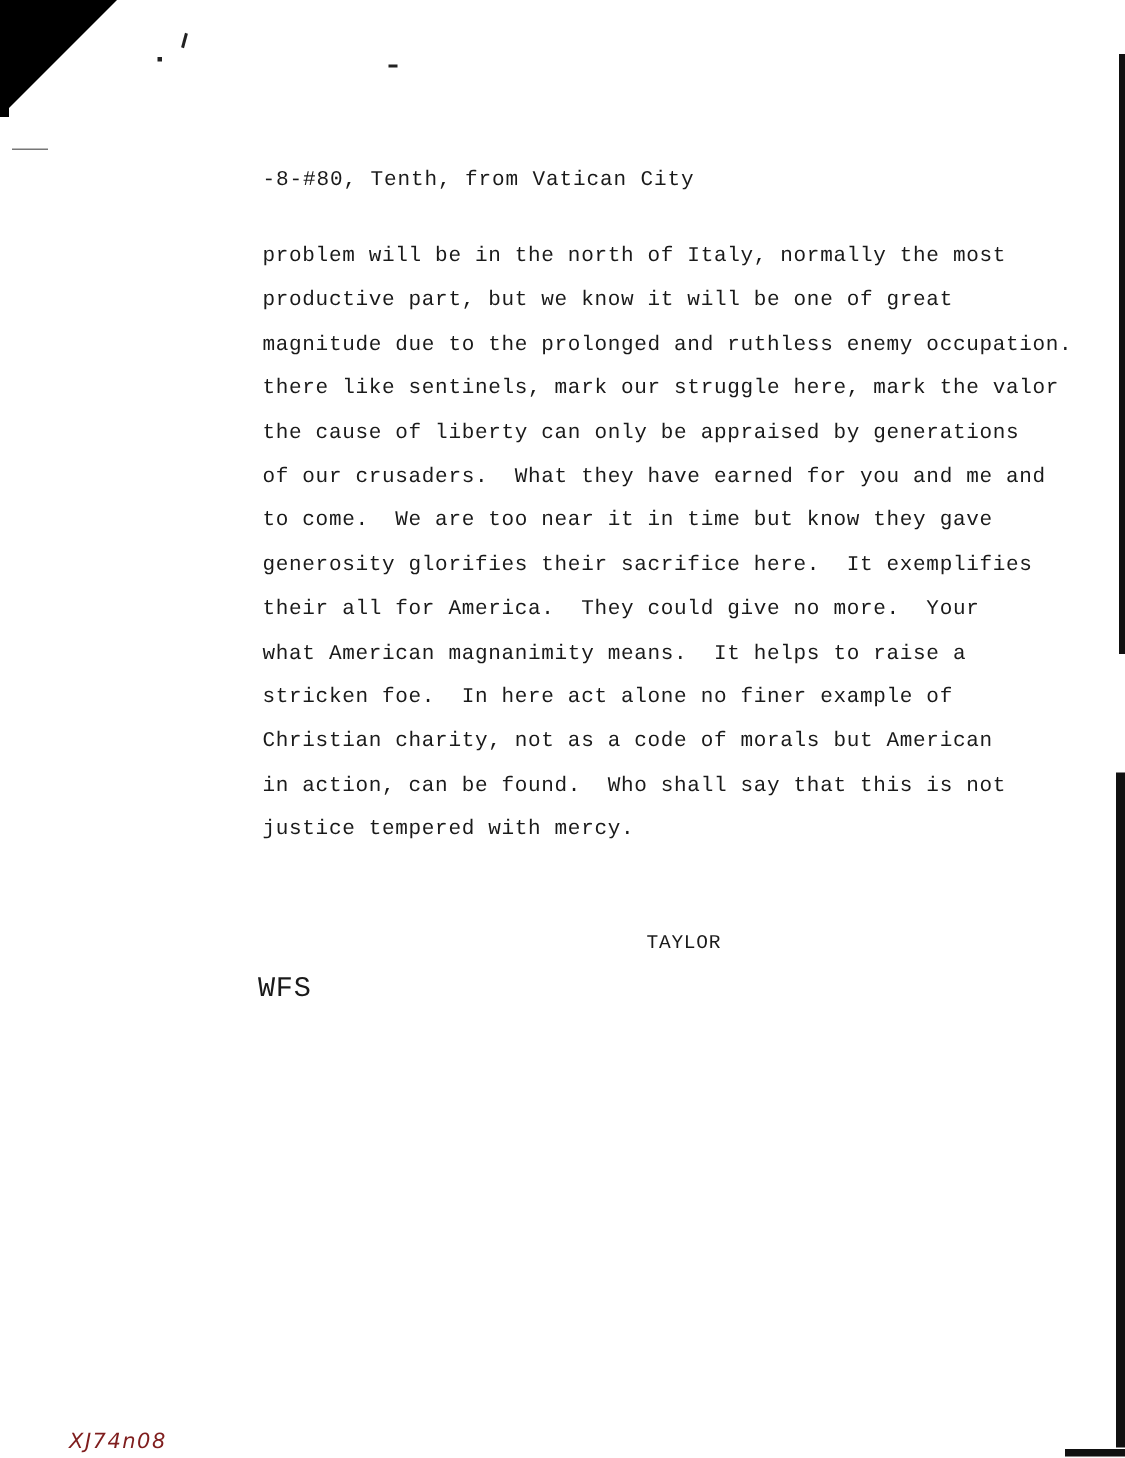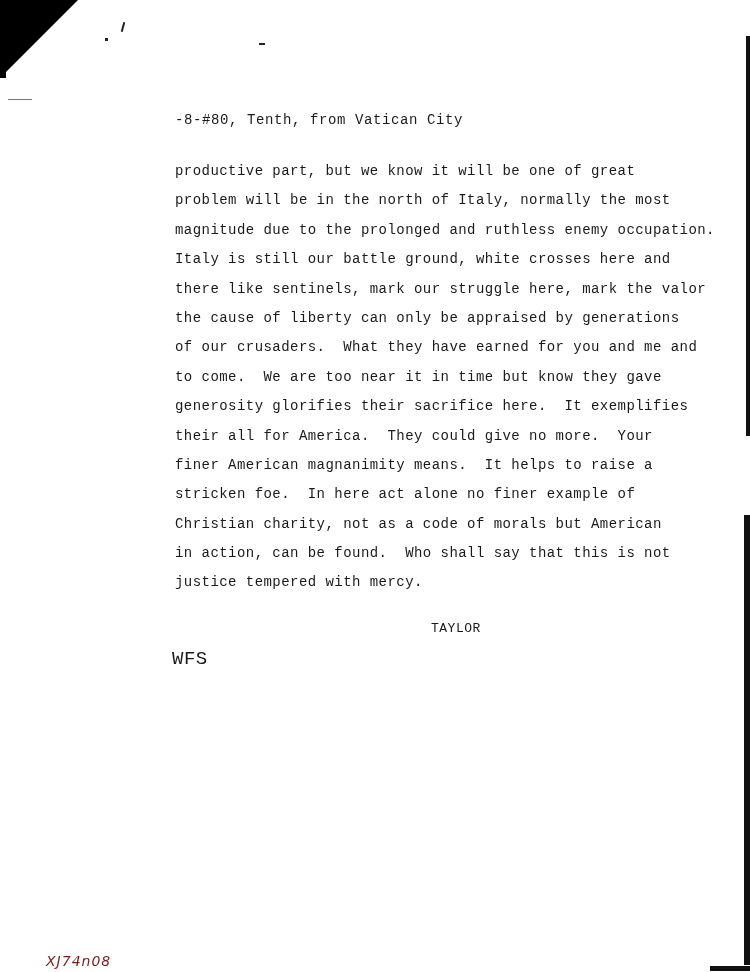--- a/index.html
+++ b/index.html
@@ -52,31 +52,30 @@
 <div class="edge-bottom-rule"></div>
 
 <div class="speck" style="left:122px;top:22px;width:2px;height:10px;transform:rotate(15deg);"></div>
 <div class="speck" style="left:105px;top:38px;width:3px;height:3px;"></div>
 <div class="speck" style="left:259px;top:43px;width:6px;height:2px;"></div>
 <div class="speck" style="left:8px;top:99px;width:24px;height:1px;background:#777;"></div>
 
 <div class="header">-8-#80, Tenth, from Vatican City</div>
 
 <div class="body-text">
+  <div class="body-line">problem will be in the north of Italy, normally the most</div>
   <div class="body-line">productive part, but we know it will be one of great</div>
-  <div class="body-line">problem will be in the north of Italy, normally the most</div>
   <div class="body-line">magnitude due to the prolonged and ruthless enemy occupation.</div>
-  <div class="body-line">Italy is still our battle ground, white crosses here and</div>
   <div class="body-line">there like sentinels, mark our struggle here, mark the valor</div>
   <div class="body-line">the cause of liberty can only be appraised by generations</div>
   <div class="body-line">of our crusaders.  What they have earned for you and me and</div>
   <div class="body-line">to come.  We are too near it in time but know they gave</div>
   <div class="body-line">generosity glorifies their sacrifice here.  It exemplifies</div>
   <div class="body-line">their all for America.  They could give no more.  Your</div>
-  <div class="body-line">finer American magnanimity means.  It helps to raise a</div>
+  <div class="body-line">what American magnanimity means.  It helps to raise a</div>
   <div class="body-line">stricken foe.  In here act alone no finer example of</div>
   <div class="body-line">Christian charity, not as a code of morals but American</div>
   <div class="body-line">in action, can be found.  Who shall say that this is not</div>
   <div class="body-line">justice tempered with mercy.</div>
 </div>
 
 <div class="signature">TAYLOR</div>
 <div class="initials">WFS</div>
 <div class="archive-mark">XJ74n08</div>
 

